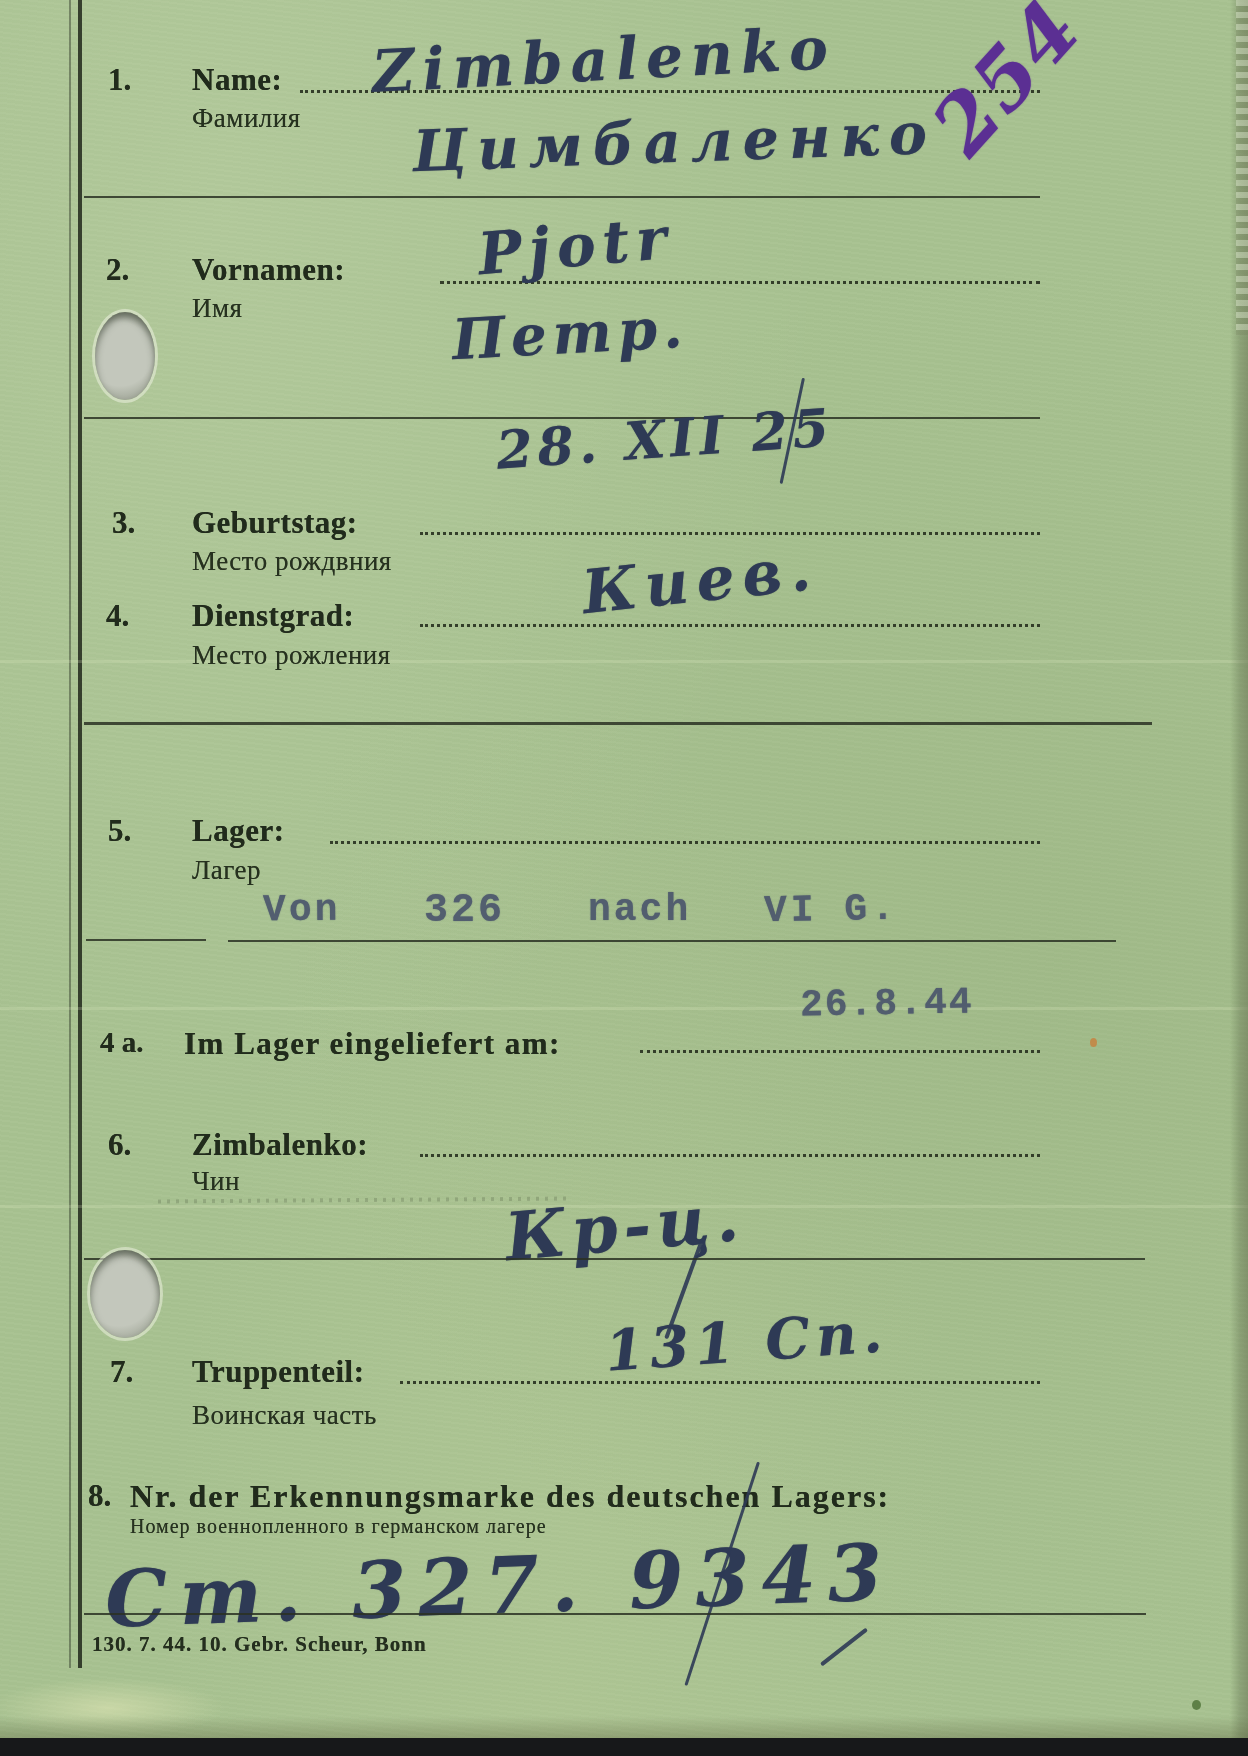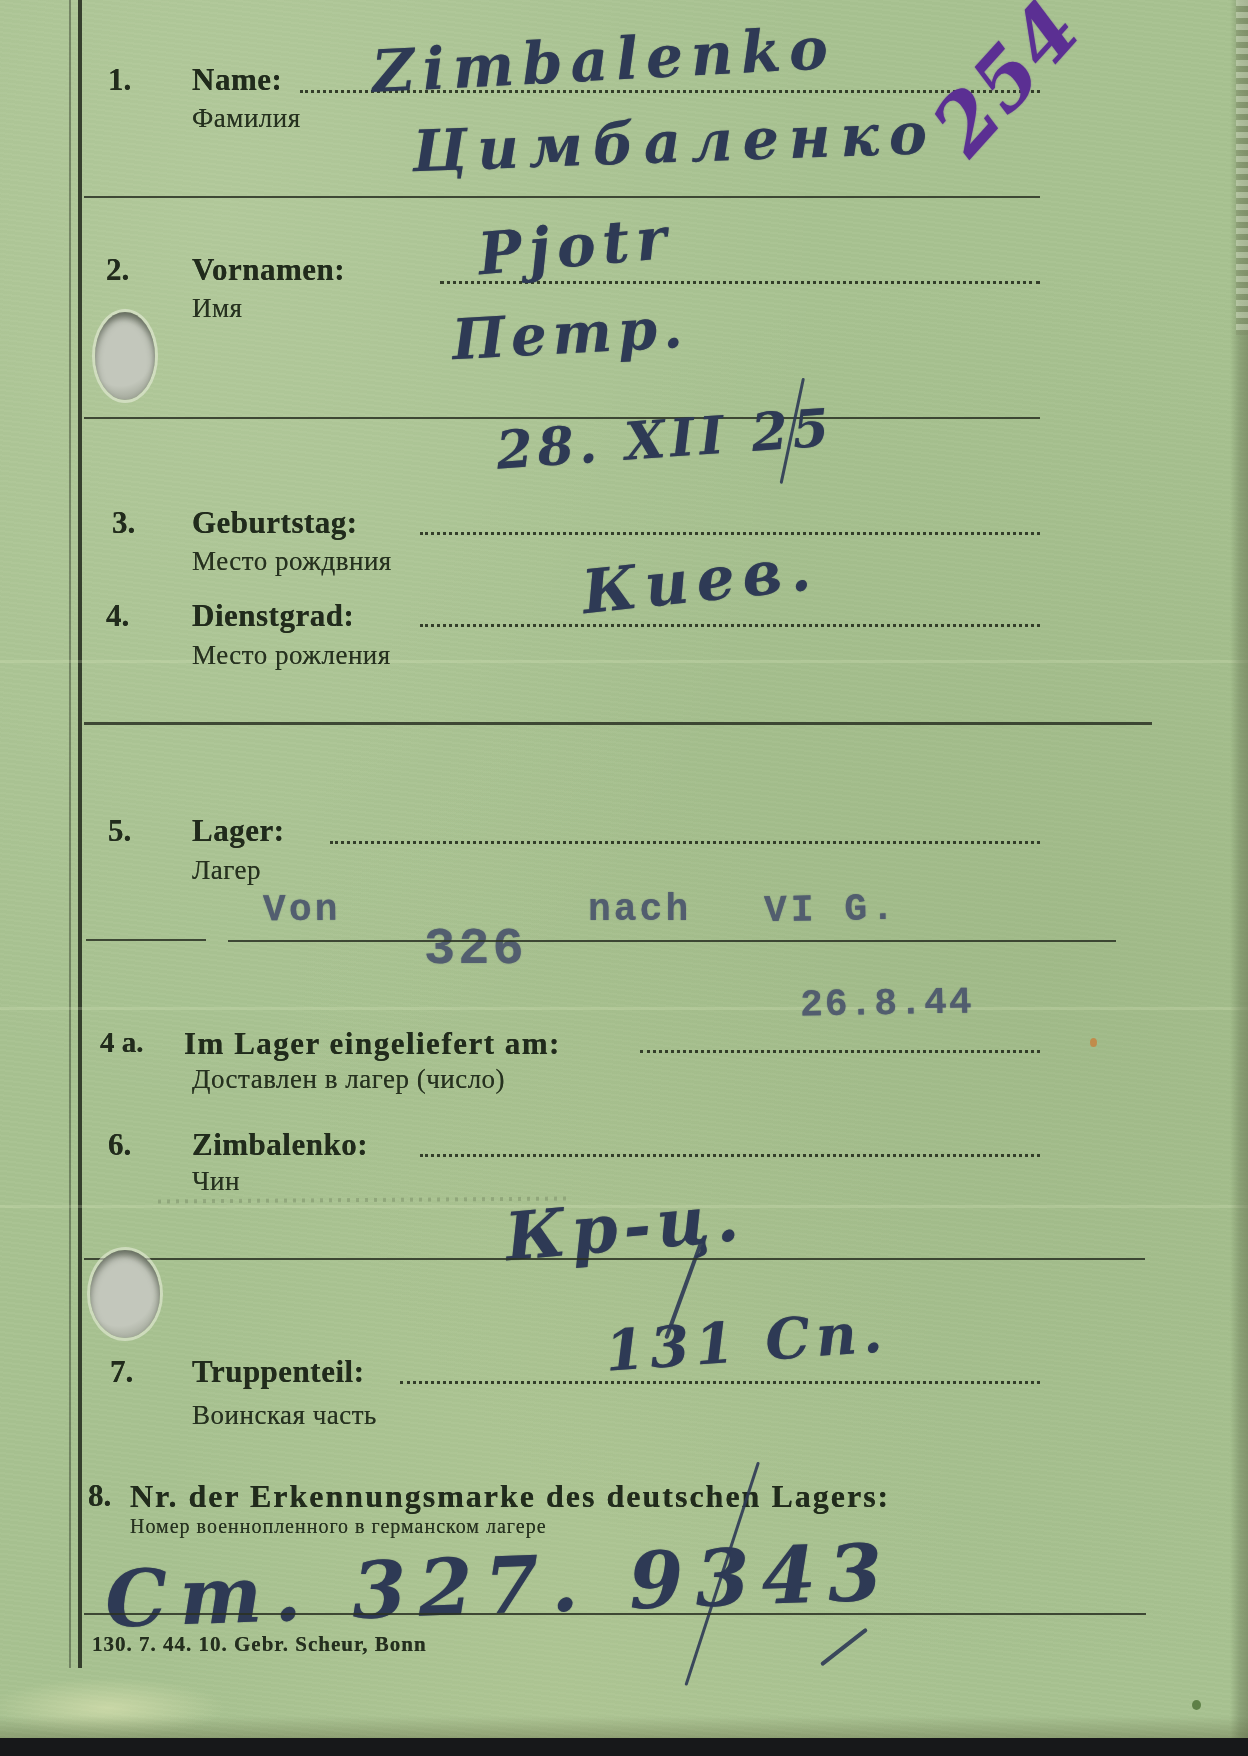--- a/index.html
+++ b/index.html
@@ -76,32 +76,31 @@
   <div class="abs dots" style="left:420px;top:624px;width:620px;"></div>
   <div class="abs frus" style="left:192px;top:640px;">Место рожления</div>
   <div class="abs hline" style="left:84px;top:722px;width:1068px;height:3px;"></div>
 
   <div class="abs fnum" style="left:108px;top:813px;">5.</div>
   <div class="abs flabel" style="left:192px;top:813px;">Lager:</div>
   <div class="abs dots" style="left:330px;top:841px;width:710px;"></div>
   <div class="abs frus" style="left:192px;top:855px;">Лагер</div>
 
   <div class="abs typew" style="left:263px;top:888px;font-size:38px;letter-spacing:3px;transform:rotate(-.5deg);">Von</div>
-  <div class="abs typew" style="left:424px;top:888px;font-size:52px;letter-spacing:3px;margin-top:32px;">326</div>
+  <div class="abs typew" style="left:424px;top:888px;font-size:40px;letter-spacing:3px;">326</div>
   <div class="abs typew" style="left:588px;top:888px;font-size:38px;letter-spacing:3px;">nach</div>
   <div class="abs typew" style="left:764px;top:888px;font-size:38px;letter-spacing:4px;transform:rotate(-1deg);">VI G.</div>
   <div class="abs hline" style="left:86px;top:939px;width:120px;height:2px;"></div>
   <div class="abs hline" style="left:228px;top:940px;width:888px;height:2px;"></div>
 
   <div class="abs typew" style="left:800px;top:982px;font-size:38px;letter-spacing:2px;transform:rotate(-1deg);">26.8.44</div>
 
   <div class="abs fnum" style="left:100px;top:1026px;font-size:29px;">4 a.</div>
   <div class="abs flabel" style="left:172px;top:1026px;letter-spacing:1.5px;margin-left:12px;">Im Lager eingeliefert am:</div>
   <div class="abs dots" style="left:640px;top:1050px;width:400px;"></div>
-  <div class="abs frus" style="left:192px;top:1064px;">Доставлен в лагер (число)</div>
 
   <div class="abs fnum" style="left:108px;top:1127px;">6.</div>
   <div class="abs flabel" style="left:192px;top:1127px;">Zimbalenko:</div>
   <div class="abs dots" style="left:420px;top:1154px;width:620px;"></div>
   <div class="abs frus" style="left:192px;top:1166px;">Чин</div>
   <div class="abs smudge" style="left:158px;top:1198px;width:410px;height:4px;transform:rotate(-.4deg);opacity:.5;"></div>
   <div class="abs hw" style="left:505px;top:1188px;font-size:66px;letter-spacing:6px;transform:rotate(-5deg);">Кр-ц.</div>
   <div class="abs stroke" style="left:700px;top:1240px;width:4px;height:105px;transform:rotate(20deg);transform-origin:top center;"></div>
   <div class="abs hline" style="left:84px;top:1258px;width:1061px;height:2px;"></div>
   <div class="abs hole" style="left:90px;top:1250px;width:70px;height:88px;"></div>

